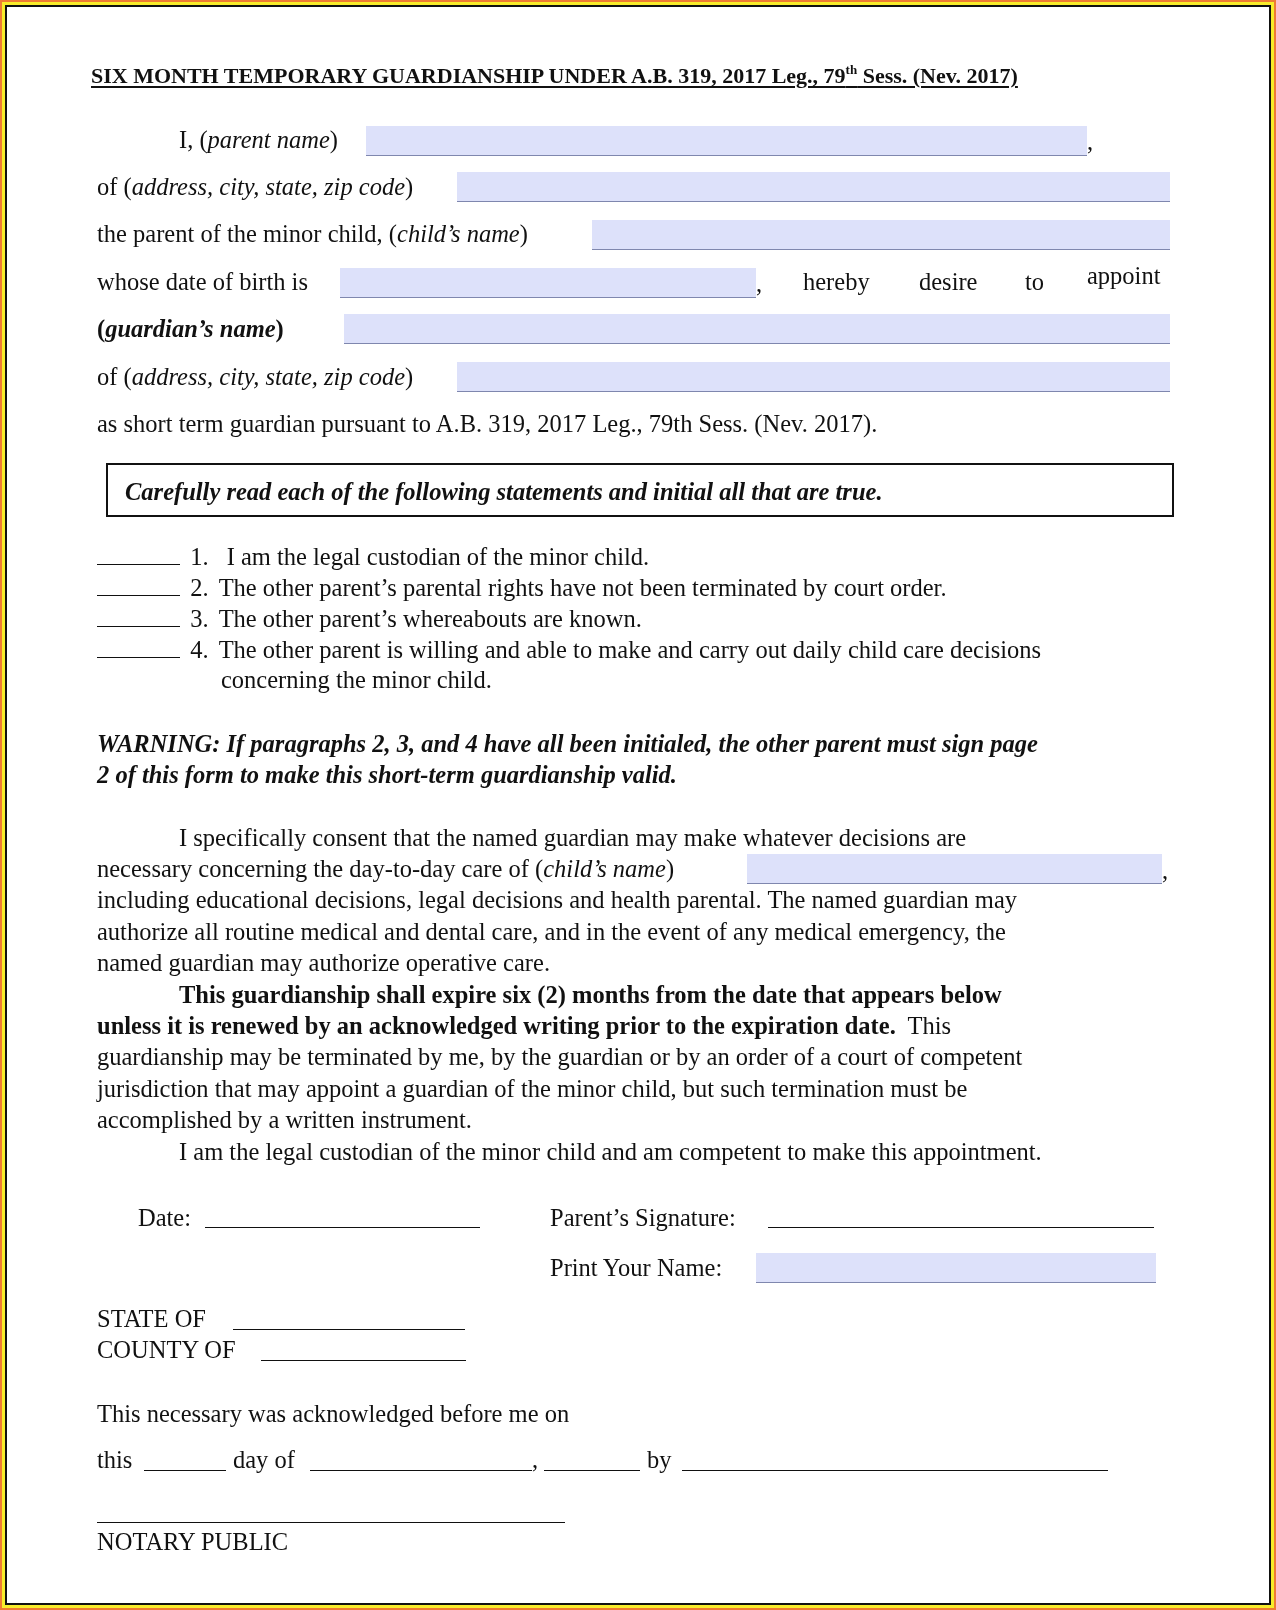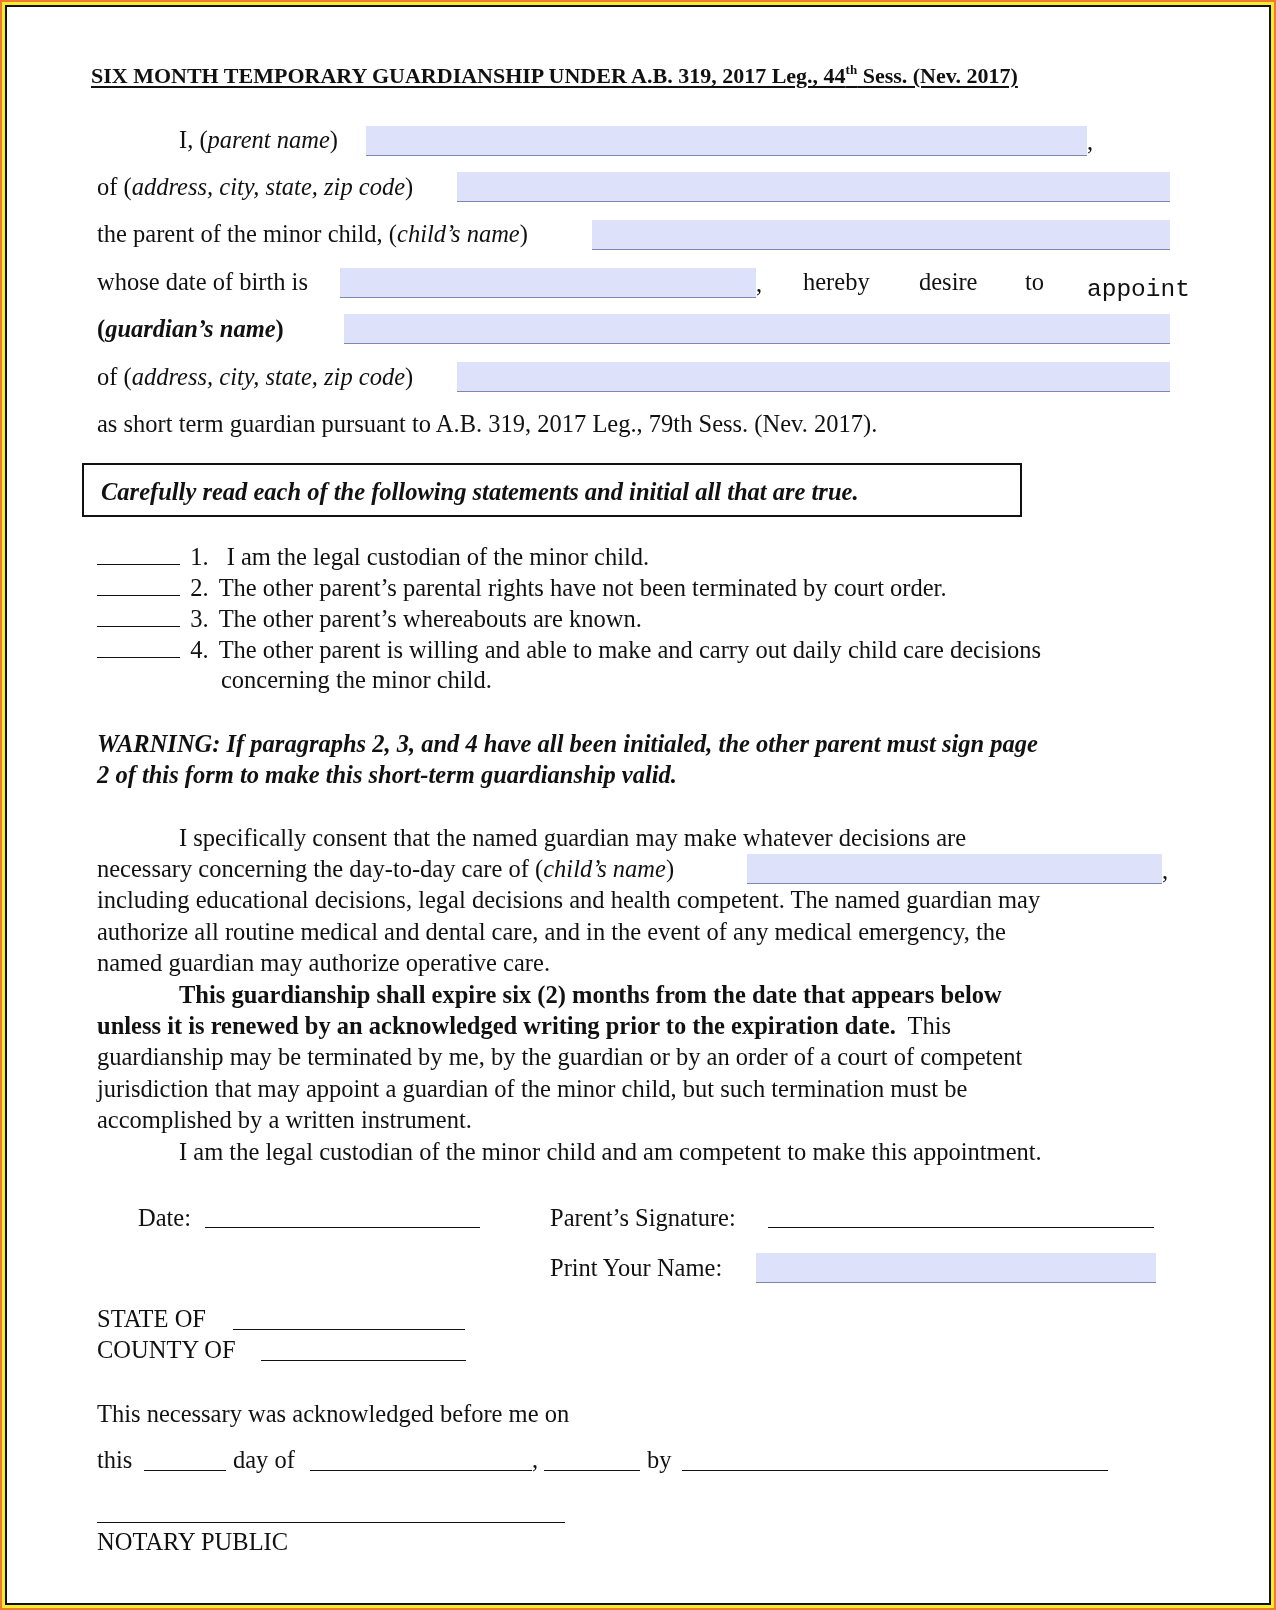--- a/index.html
+++ b/index.html
@@ -8,52 +8,52 @@
   .frame-yellow { position:absolute; left:2px; top:2px; right:2px; bottom:2px; background:#f7ec2a; }
   .frame-black { position:absolute; left:5px; top:5px; right:5px; bottom:5px; background:#111; }
   .page { position:absolute; left:7px; top:7px; right:7px; bottom:7px; background:#fff; }
   .abs { position:absolute; white-space:nowrap; }
   .t { font-size:24.5px; line-height:1; }
   .title { left:91px; top:63px; font-size:22px; font-weight:bold; text-decoration:underline; text-decoration-thickness:2px; text-underline-offset:3px; }
   .title sup { font-size:13px; vertical-align:9px; line-height:0; }
   .field { position:absolute; background:#dde1fa; border-bottom:1.5px solid #7f87ae; box-sizing:border-box; }
   .field input { width:100%; height:100%; border:none; background:transparent; outline:none; font-family:"Liberation Serif", serif; font-size:22px; padding:0 4px; box-sizing:border-box; }
   .comma { position:absolute; font-size:24.5px; }
-  .box { position:absolute; left:82px; top:463px; width:940px; height:54px; border:2px solid #111; box-sizing:border-box;text-align:right; }
+  .box { position:absolute; left:106px; top:463px; width:1068px; height:54px; border:2px solid #111; box-sizing:border-box;text-align:right; }
   .box span { position:absolute; left:17px; top:13px; font-size:24.5px; font-weight:bold; font-style:italic; white-space:nowrap; }
   .blank { display:inline-block; border-bottom:1.5px solid #111; height:20px; vertical-align:baseline; }
   .warn { font-weight:bold; font-style:italic; }
   em { font-style:italic; }
 </style>
 </head>
 <body>
 
 <div class="frame-yellow"></div>
 <div class="frame-black"></div>
 <div class="page"></div>
 
-<div class="abs title"><span>SIX MONTH TEMPORARY GUARDIANSHIP UNDER A.B. 319, 2017 Leg., 44</span><sup>th</sup><span> Sess. (Nev. 2017)</span></div>
+<div class="abs title"><span>SIX MONTH TEMPORARY GUARDIANSHIP UNDER A.B. 319, 2017 Leg., 79</span><sup>th</sup><span> Sess. (Nev. 2017)</span></div>
 
 <div class="abs t" style="left:179px; top:128px;"><span>I, (</span><em>parent name</em><span>)</span></div>
 <div class="field" style="left:366px; top:126px; width:721px; height:30px;"><input type="text" value="" style=""></div>
 <span class="comma" style="left:1087px; top:128px;">,</span>
 
 <div class="abs t" style="left:97px; top:175px;"><span>of (</span><em>address, city, state, zip code</em><span>)</span></div>
 <div class="field" style="left:457px; top:172px; width:713px; height:30px;"><input type="text" value="" style=""></div>
 
 <div class="abs t" style="left:97px; top:222px;"><span>the parent of the minor child, (</span><em>child’s name</em><span>)</span></div>
 <div class="field" style="left:592px; top:220px; width:578px; height:30px;"><input type="text" value="" style=""></div>
 
 <div class="abs t" style="left:97px; top:270px;">whose date of birth is</div>
 <div class="field" style="left:340px; top:268px; width:416px; height:30px;"><input type="text" value="" style=""></div>
 <span class="comma" style="left:756px; top:270px;">,</span>
 <div class="abs t" style="left:803px; top:270px;">hereby</div>
 <div class="abs t" style="left:919px; top:270px;">desire</div>
 <div class="abs t" style="left:1025px; top:270px;">to</div>
-<div class="abs t" style="left:1087px; top:278px;font-family:Liberation Mono, monospace;">appoint</div>
+<div class="abs t" style="left:1087px; top:264px;">appoint</div>
 
 <div class="abs t" style="left:97px; top:317px;font-weight:bold;"><span>(</span><em>guardian’s name</em><span>)</span></div>
 <div class="field" style="left:344px; top:314px; width:826px; height:30px;"><input type="text" value="" style=""></div>
 
 <div class="abs t" style="left:97px; top:365px;"><span>of (</span><em>address, city, state, zip code</em><span>)</span></div>
 <div class="field" style="left:457px; top:362px; width:713px; height:30px;"><input type="text" value="" style=""></div>
 
 <div class="abs t" style="left:97px; top:412px;">as short term guardian pursuant to A.B. 319, 2017 Leg., 79th Sess. (Nev. 2017).</div>
 
 <div class="box">
@@ -82,21 +82,21 @@
 </div>
 <div class="abs t" style="left:221px; top:668px;">concerning the minor child.</div>
 
 <div class="abs t warn" style="left:97px; top:732px;">WARNING: If paragraphs 2, 3, and 4 have all been initialed, the other parent must sign page</div>
 <div class="abs t warn" style="left:97px; top:763px;">2 of this form to make this short-term guardianship valid.</div>
 
 <div class="abs t" style="left:179px; top:826px;">I specifically consent that the named guardian may make whatever decisions are</div>
 <div class="abs t" style="left:97px; top:857px;"><span>necessary concerning the day-to-day care of (</span><em>child’s name</em><span>)</span></div>
 <div class="field" style="left:747px; top:854px; width:415px; height:30px;"><input type="text" value="" style=""></div>
 <span class="comma" style="left:1162px; top:857px;">,</span>
-<div class="abs t" style="left:97px; top:888px;">including educational decisions, legal decisions and health competent.  The named guardian may</div>
+<div class="abs t" style="left:97px; top:888px;">including educational decisions, legal decisions and health parental.  The named guardian may</div>
 <div class="abs t" style="left:97px; top:920px;">authorize all routine medical and dental care, and in the event of any medical emergency, the</div>
 <div class="abs t" style="left:97px; top:951px;">named guardian may authorize operative care.</div>
 
 <div class="abs t" style="left:179px; top:983px; font-weight:bold;">This guardianship shall expire six (2) months from the date that appears below</div>
 <div class="abs t" style="left:97px; top:1014px;"><b>unless it is renewed by an acknowledged writing prior to the expiration date.</b><span style="white-space:pre;">  This</span></div>
 <div class="abs t" style="left:97px; top:1045px;">guardianship may be terminated by me, by the guardian or by an order of a court of competent</div>
 <div class="abs t" style="left:97px; top:1077px;">jurisdiction that may appoint a guardian of the minor child, but such termination must be</div>
 <div class="abs t" style="left:97px; top:1108px;">accomplished by a written instrument.</div>
 <div class="abs t" style="left:179px; top:1140px;">I am the legal custodian of the minor child and am competent to make this appointment.</div>
 

